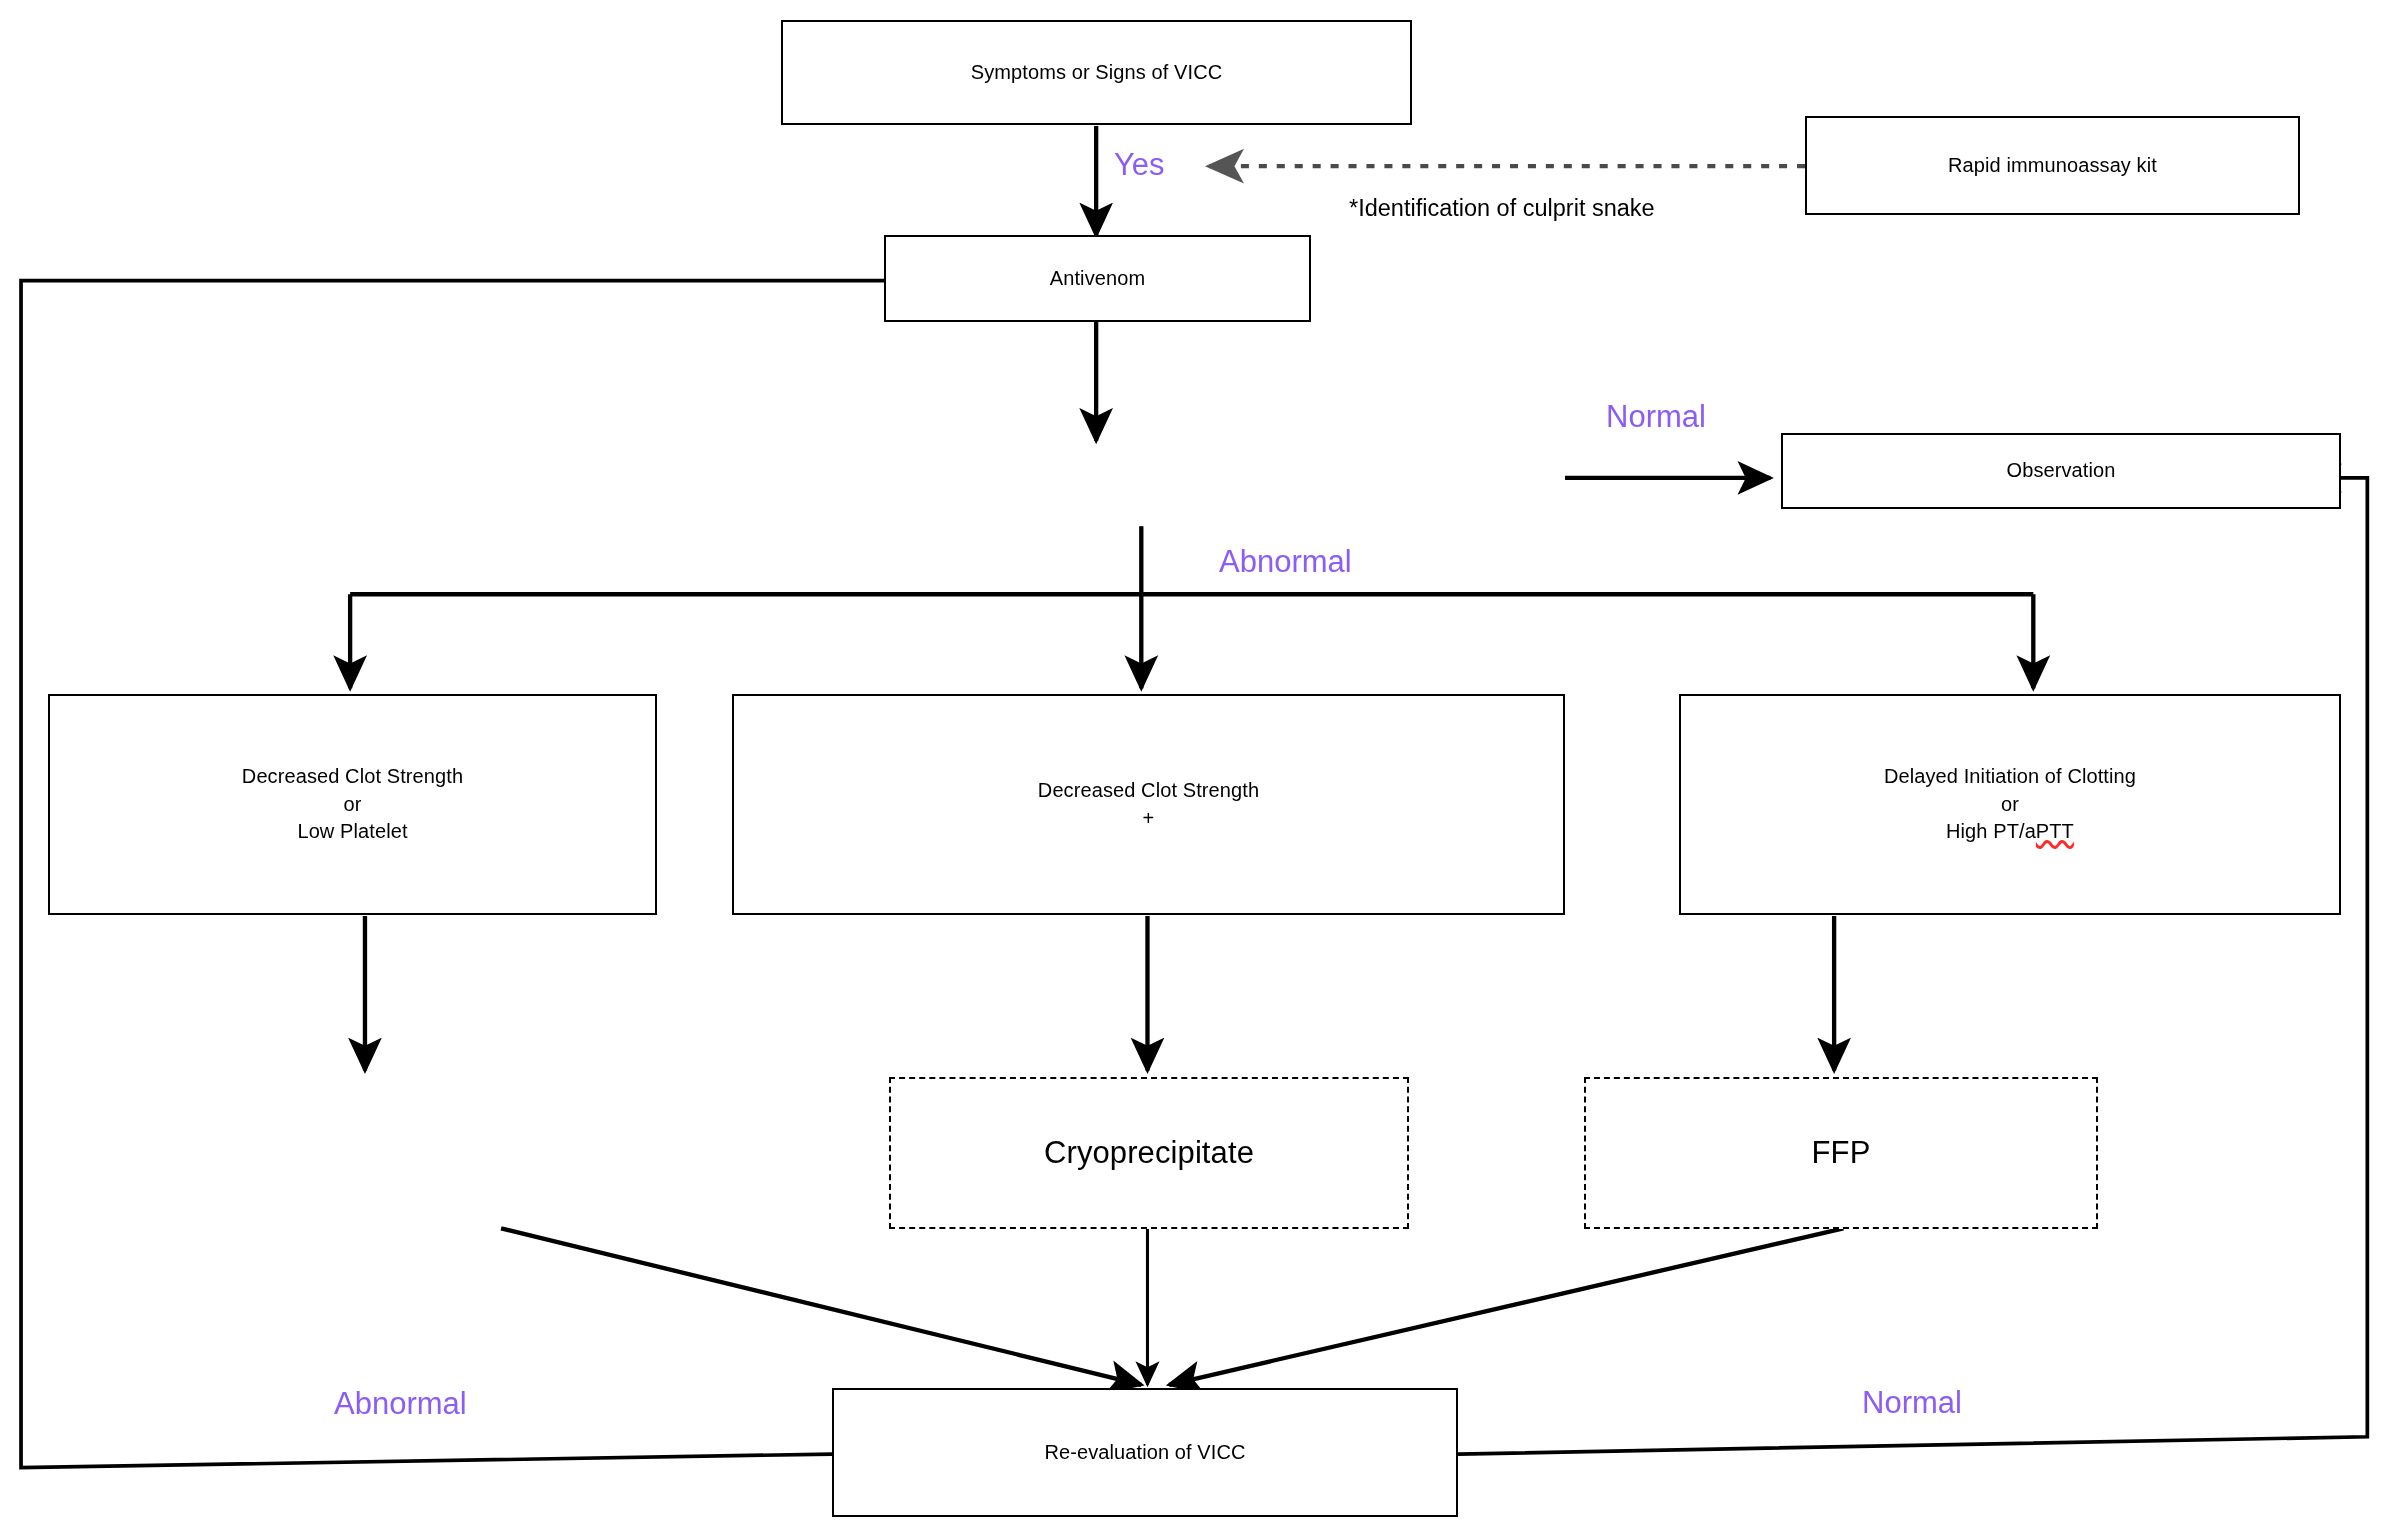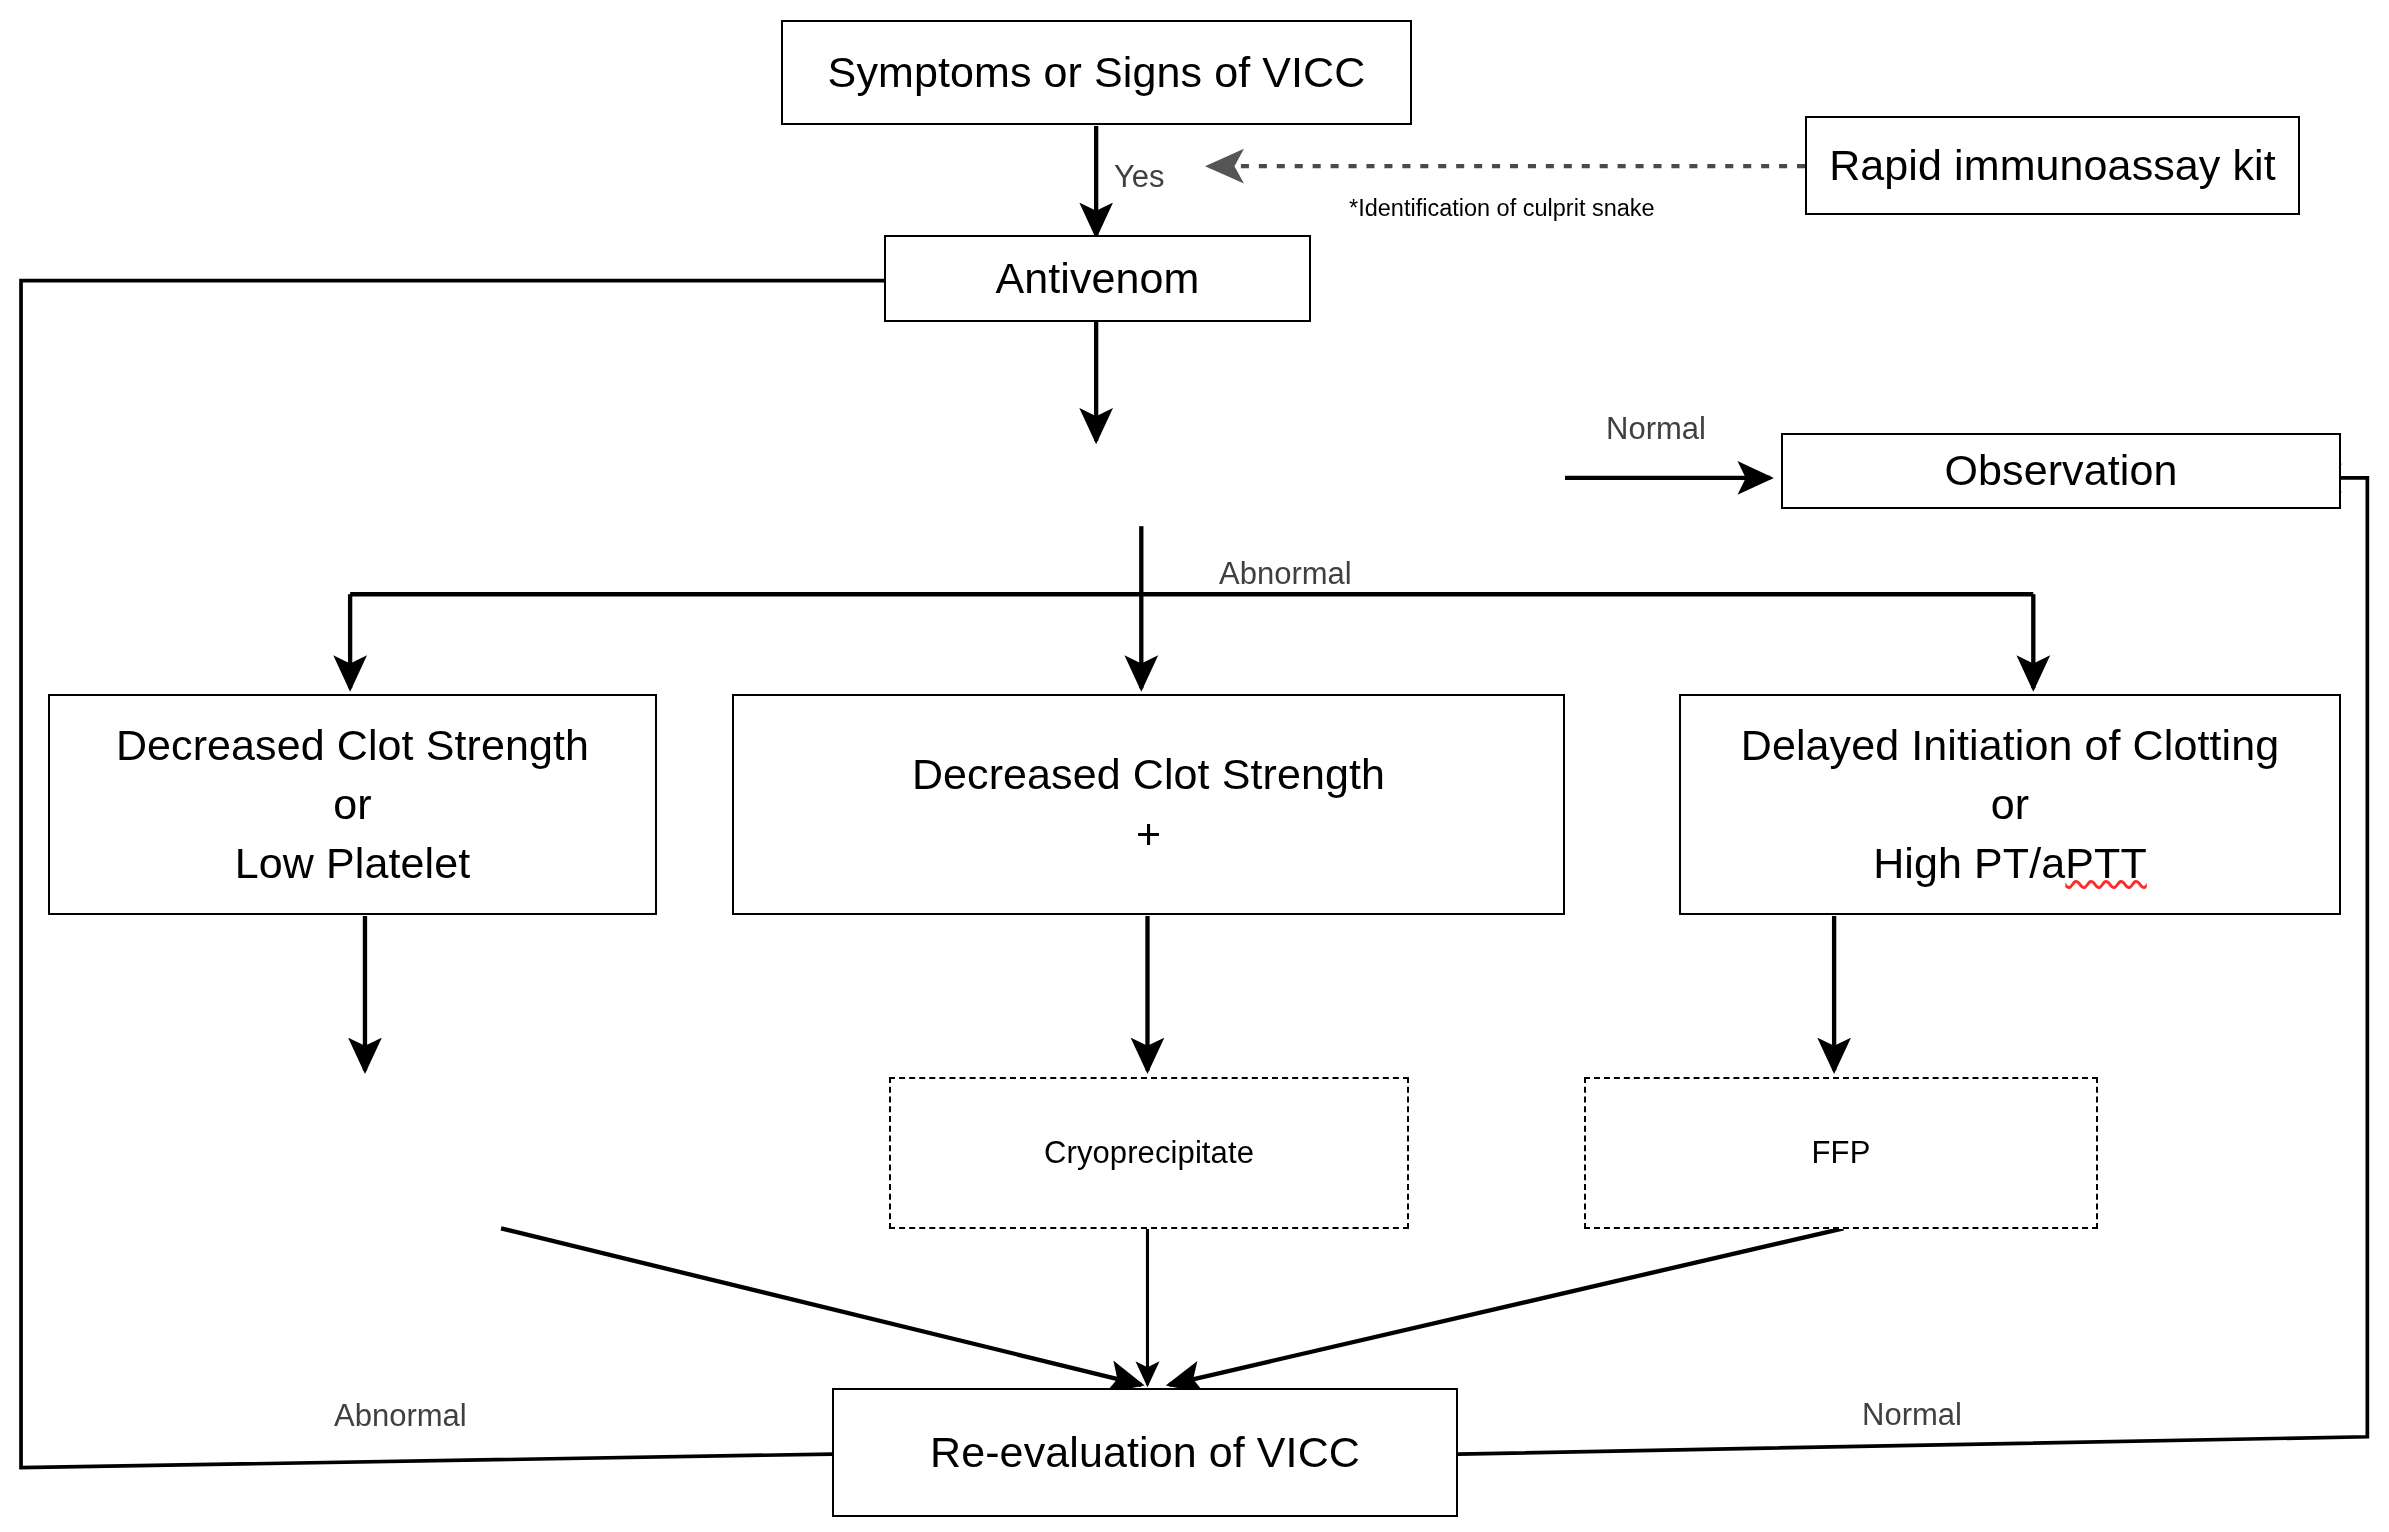--- a/index.html
+++ b/index.html
@@ -3,27 +3,27 @@
 <meta charset="utf-8">
 <style>
   html,body{margin:0;padding:0;background:#ffffff;}
   body{font-family:"Liberation Sans",sans-serif;}
   #stage{position:relative;width:2389px;height:1533px;background:#fff;overflow:hidden;}
   svg#wires{position:absolute;left:0;top:0;width:2389px;height:1533px;pointer-events:none;}
   .node{position:absolute;box-sizing:border-box;background:#fff;display:flex;align-items:center;
         justify-content:center;text-align:center;color:#000;}
   .node.solid{border:2.5px solid #000;}
   .node.dashed{border:2.5px dashed #000;}
-  .node .txt{line-height:1.38;font-size:43px;letter-spacing:0.1px;}
+  .node .txt{line-height:1.38;font-size:20px;letter-spacing:0.1px;}
   .node.small .txt{font-size:31px;}
   .sup{font-size:0.62em;vertical-align:super;line-height:0;}
   .sq{border-bottom:3.1px wavy #ff2a2a;
       text-decoration:underline;text-decoration-color:#ff2a2a;
       text-decoration-style:wavy;text-decoration-thickness:2.5px;}
-  .edge-label{position:absolute;color:#404040;font-size:31px;white-space:nowrap;margin-top:12px;}
+  .edge-label{position:absolute;color:#8b5cf6;font-size:31px;white-space:nowrap;}
   .note{position:absolute;color:#000;font-size:23.5px;white-space:nowrap;}
 </style>
 </head>
 <body>
 
 <div id="stage">
 
   <svg id="wires" viewBox="0 0 3862 2477">
     <defs>
       <marker id="ah" markerWidth="9" markerHeight="9" refX="7.6" refY="4.5" orient="auto" markerUnits="strokeWidth">

